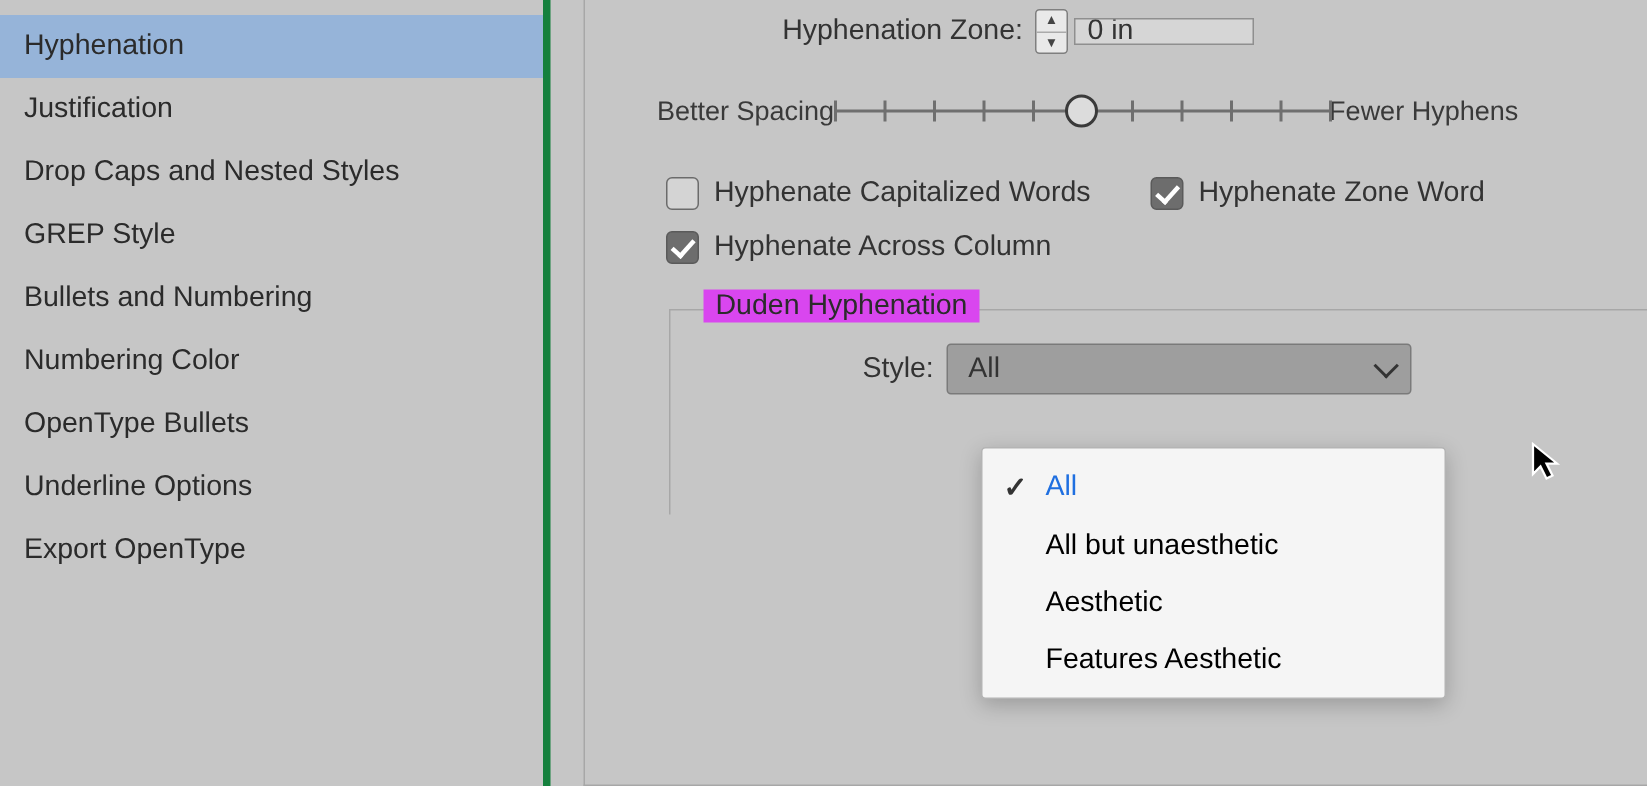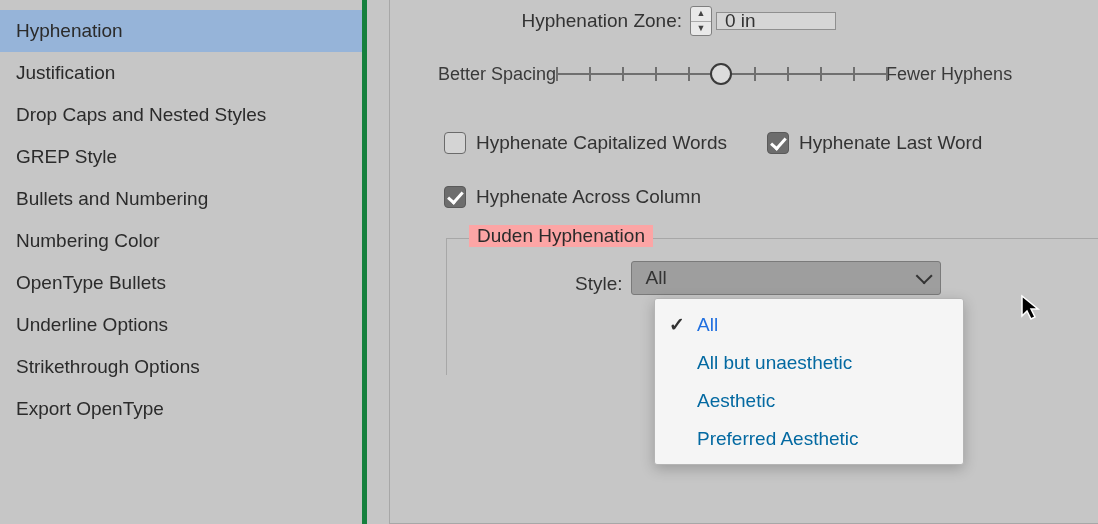--- a/index.html
+++ b/index.html
@@ -130,21 +130,20 @@
       height: 22px;
       border-radius: 50%;
       background: #dcdcdc;
       border: 2.5px solid #3a3a3a;
     }
     .checks-row {
       display: flex;
       gap: 40px;
       padding-left: 16px;
       margin-bottom: 14px;
-      margin-top: 32px;
     }
     .check {
       display: flex;
       align-items: center;
       gap: 10px;
       cursor: pointer;
     }
     .cbox {
       width: 22px;
       height: 22px;
@@ -172,27 +171,27 @@
       border-right: none;
       border-bottom: none;
       margin: 30px 0 0 18px;
       padding: 22px 10px 80px 10px;
       position: relative;
     }
     .legend {
       position: absolute;
       top: -14px;
       left: 22px;
-      background: #fca5a5;
+      background: #d946ef;
       padding: 0 8px;
       color: #2b2b2b;
     }
     .style-row {
       display: flex;
-      align-items: flex-end;
+      align-items: center;
       padding-left: 118px;
     }
     .style-label {
       padding-right: 8px;
     }
     .select {
       width: 310px;
       height: 34px;
       background: #9e9e9e;
       border: 1px solid #7a7a7a;
@@ -221,21 +220,21 @@
       box-shadow: 0 4px 14px rgba(0,0,0,0.22);
       padding: 6px 0;
       z-index: 10;
     }
     .dd-item {
       display: flex;
       align-items: center;
       padding: 8px 14px 8px 14px;
       gap: 10px;
       cursor: pointer;
-      color: #0369a1;
+      color: #000000;
       font-size: 19px;
     }
     .dd-check {
       width: 18px;
       display: inline-block;
       color: #333;
       font-weight: bold;
     }
     .dd-item.selected {
       color: #1f6fe0;
@@ -254,21 +253,20 @@
 <div class="layout">
   <div class="sidebar">
     <div class="sidebar-item selected"><span>Hyphenation</span></div>
     <div class="sidebar-item"><span>Justification</span></div>
     <div class="sidebar-item"><span>Drop Caps and Nested Styles</span></div>
     <div class="sidebar-item"><span>GREP Style</span></div>
     <div class="sidebar-item"><span>Bullets and Numbering</span></div>
     <div class="sidebar-item"><span>Numbering Color</span></div>
     <div class="sidebar-item"><span>OpenType Bullets</span></div>
     <div class="sidebar-item"><span>Underline Options</span></div>
-    <div class="sidebar-item"><span>Strikethrough Options</span></div>
     <div class="sidebar-item"><span>Export OpenType</span></div>
   </div>
 
   <div class="main">
     <div class="panel-area">
 
       <div class="row hz-row">
         <div class="hz-label">Hyphenation Zone:</div>
         <div class="stepper">
           <div class="stepper-btn">▲</div>
@@ -297,21 +295,21 @@
         <div class="slider-label">Fewer Hyphens</div>
       </div>
 
       <div class="checks-row">
         <label class="check">
           <span class="cbox" id="cb-cap"></span>
           <span>Hyphenate Capitalized Words</span>
         </label>
         <label class="check">
           <span class="cbox checked" id="cb-last"></span>
-          <span>Hyphenate Last Word</span>
+          <span>Hyphenate Zone Word</span>
         </label>
       </div>
       <div class="checks-row">
         <label class="check">
           <span class="cbox checked" id="cb-across"></span>
           <span>Hyphenate Across Column</span>
         </label>
       </div>
 
       <div class="fieldset">
@@ -337,19 +335,19 @@
   <div class="dd-item">
     <span class="dd-check"></span>
     <span>All but unaesthetic</span>
   </div>
   <div class="dd-item">
     <span class="dd-check"></span>
     <span>Aesthetic</span>
   </div>
   <div class="dd-item">
     <span class="dd-check"></span>
-    <span>Preferred Aesthetic</span>
+    <span>Features Aesthetic</span>
   </div>
 </div>
 
 <svg class="cursor" width="24" height="28" viewBox="0 0 24 28">
   <path d="M2 2 L2 22 L7 17 L11 25 L15 23 L11 15 L18 15 Z" fill="#000" stroke="#fff" stroke-width="1.5"></path>
 </svg>
 
 </body></html>

